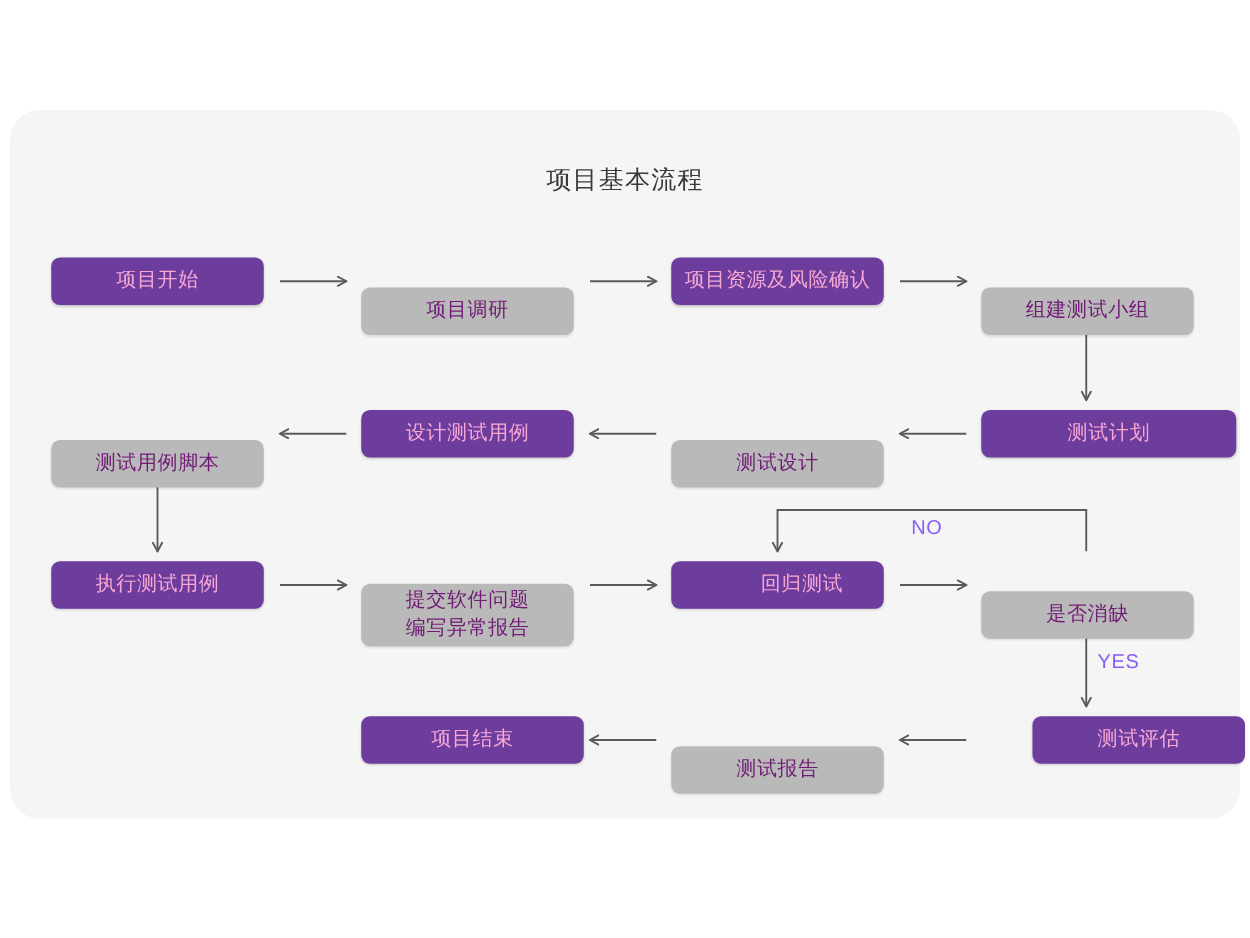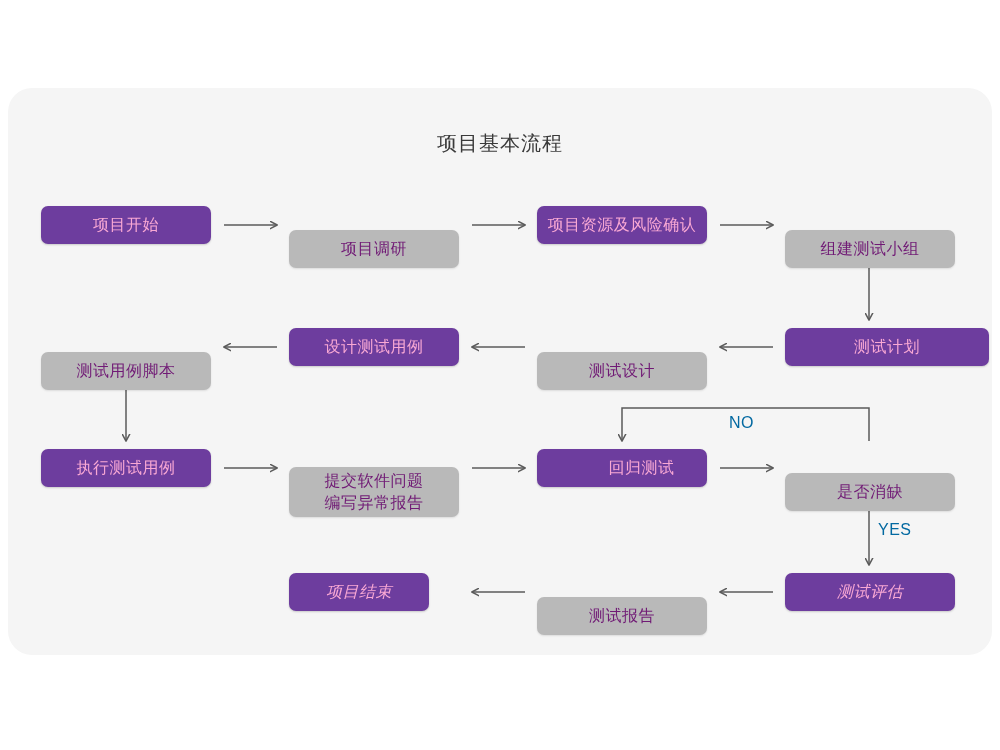--- a/index.html
+++ b/index.html
@@ -72,21 +72,21 @@
   
   .conn {
     position: absolute;
     pointer-events: none;
   }
   .conn svg { display: block; overflow: visible; }
 
   .edge-label {
     position: absolute;
     font-size: 16px;
-    color: #0369a1;
+    color: #8b5cf6;
     letter-spacing: 0.5px;
     user-select: none;
   }
 </style>
 </head>
 <body>
 
 <div class="canvas">
 
   <div class="card"></div>
@@ -147,23 +147,23 @@
 
   <div class="node purple" style="left:41px;  top:449px; width:170px; height:38px;">执行测试用例</div>
 
   <div class="node gray" style="left:289px; top:443px; width:170px; height:50px;">提交软件问题
 编写异常报告</div>
 
   <div class="node purple" style="left:537px; top:449px; width:170px; height:38px;padding-left:39px;">回归测试</div>
 
   <div class="node gray" style="left:785px; top:449px; width:170px; height:38px;">是否消缺</div>
 
-  <div class="node purple" style="left:785px; top:573px; width:170px; height:38px;font-style:italic;">测试评估</div>
+  <div class="node purple" style="left:826px; top:573px; width:170px; height:38px;">测试评估</div>
 
   <div class="node gray" style="left:537px; top:573px; width:170px; height:38px;">测试报告</div>
 
-  <div class="node purple" style="left:289px; top:573px; width:140px; height:38px;font-style:italic;">项目结束</div>
+  <div class="node purple" style="left:289px; top:573px; width:178px; height:38px;">项目结束</div>
 
   <div class="edge-label" style="left:729px; top:414px;">NO</div>
 
   <div class="edge-label" style="left:878px; top:521px;">YES</div>
 
 </div>
 
 </body></html>

